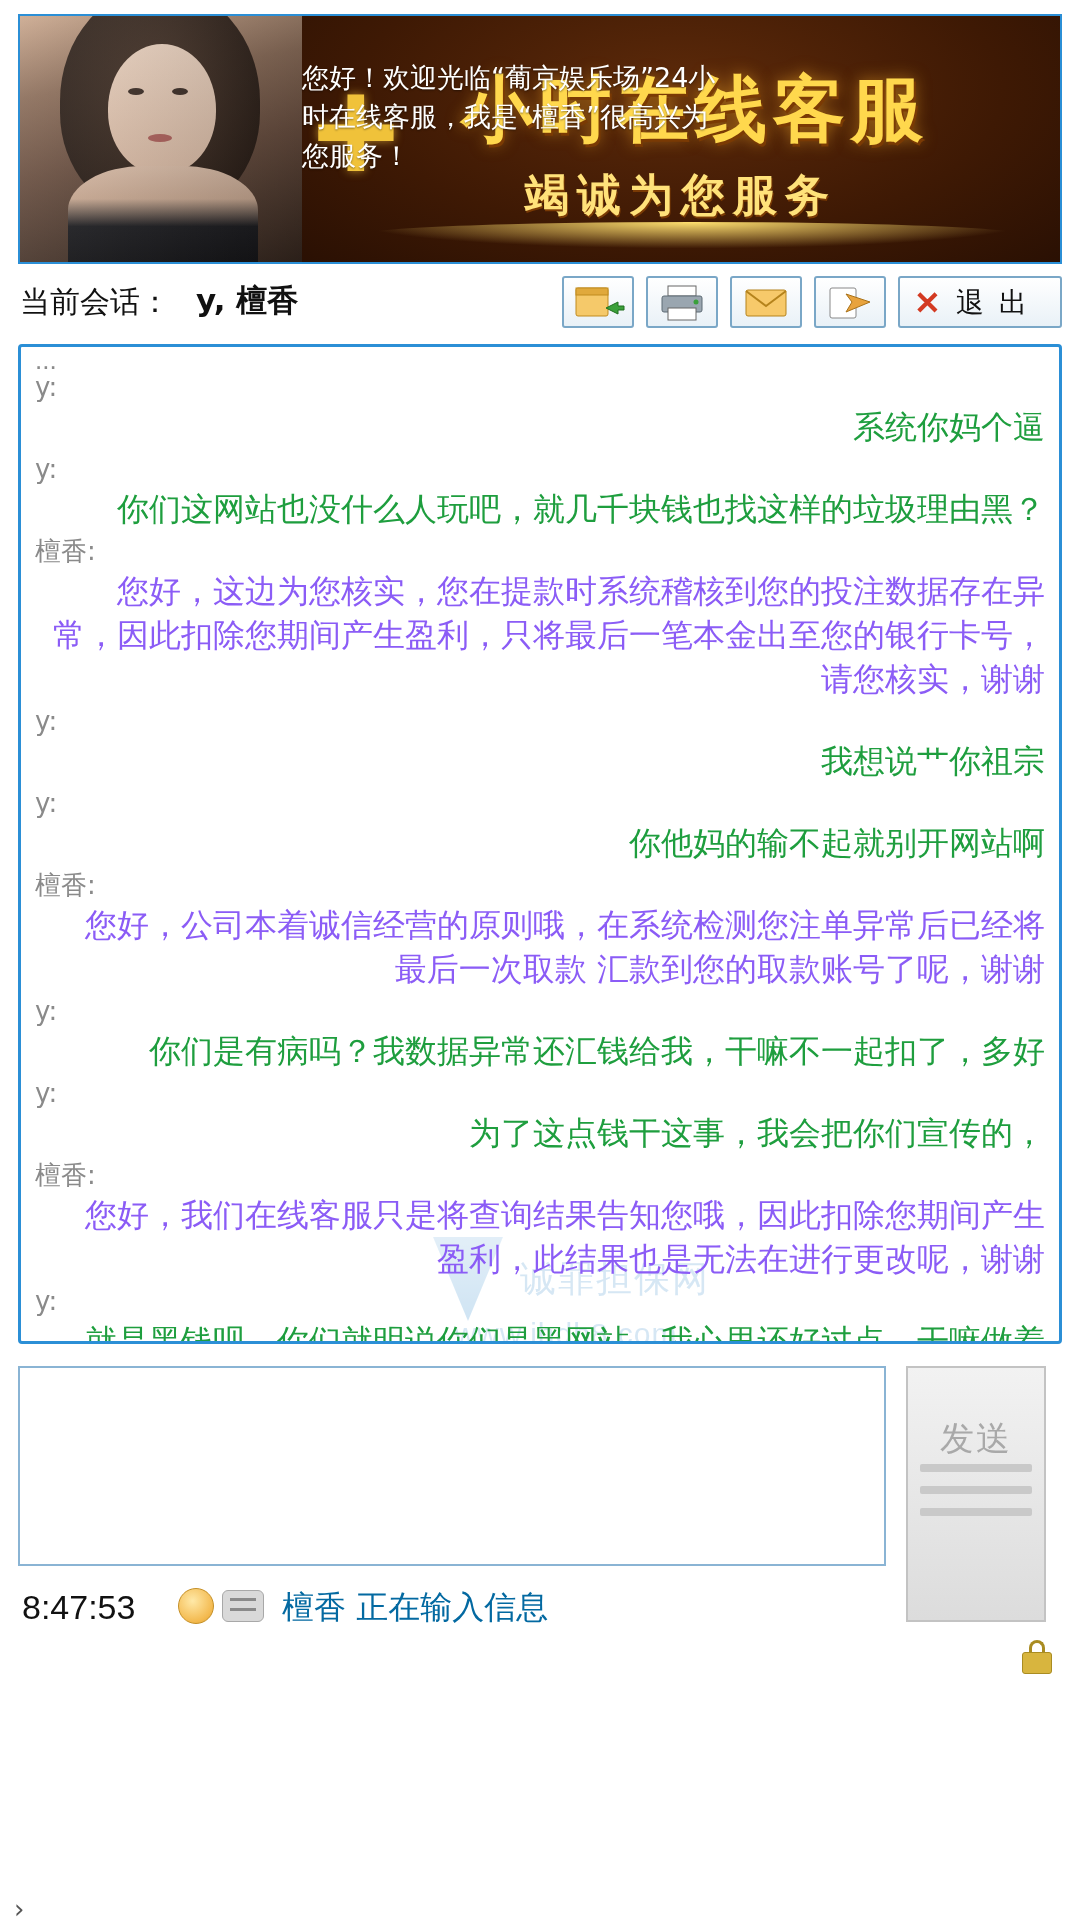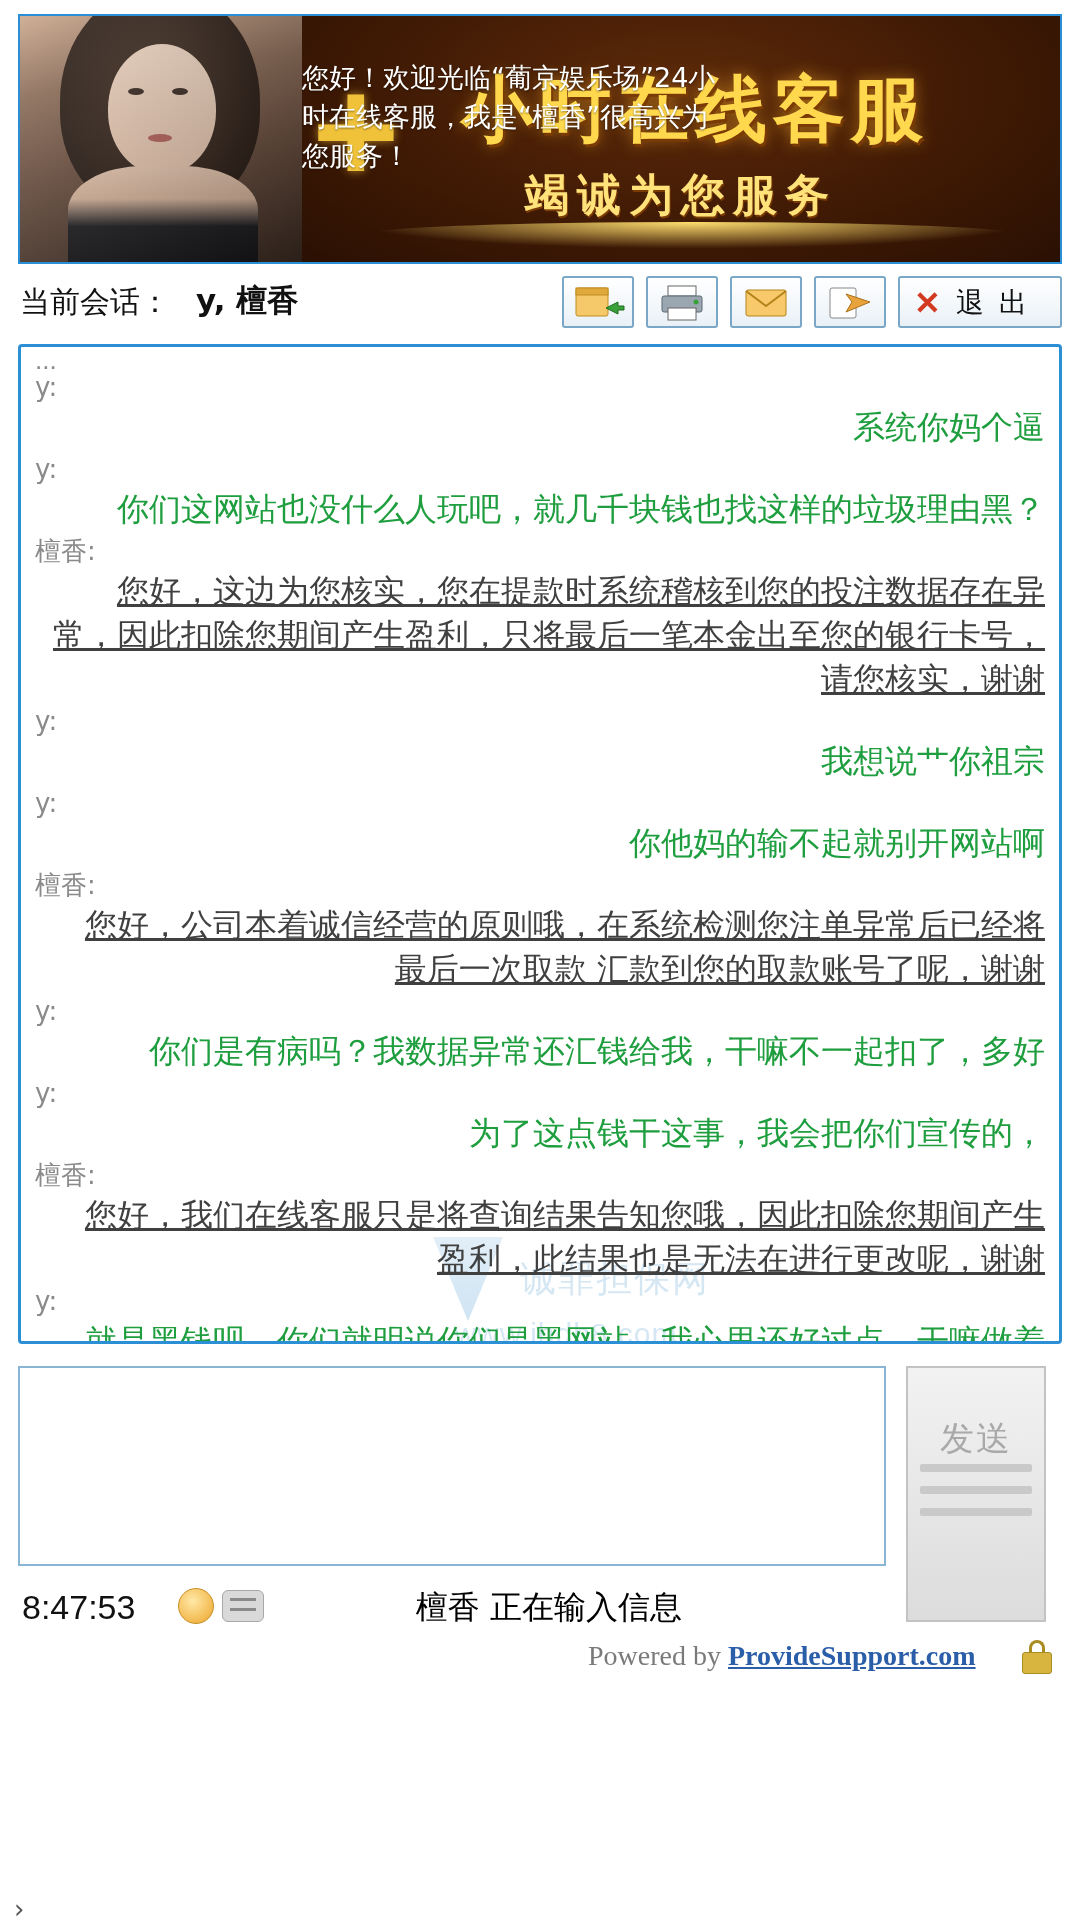--- a/index.html
+++ b/index.html
@@ -259,21 +259,21 @@
   }
   .msg-body {
     font-size: 32px;
     line-height: 44px;
     text-indent: 48px;
     font-family: "DejaVu Sans", sans-serif;
     word-break: break-all;
     text-align: right;
   }
   .msg-body.visitor { color: #1e9e3e; }
-  .msg-body.agent { color: #404040; text-decoration: underline; }
+  .msg-body.agent { color: #8b5cf6; }
   .msg-top-dots {
     font-size: 26px;
     color: #8a8a8a;
     line-height: 18px;
     height: 18px;
     overflow: hidden;
   }
 
   
   .composer {
@@ -361,23 +361,22 @@
     height: 3px;
     background: #8a8a8a;
     margin: 7px 7px 0 7px;
   }
   .typing-text {
     position: absolute;
     left: 282px; top: 4px;
     width: 400px;
     font-size: 32px;
     line-height: 46px;
-    color: #000000;
-    font-family: "DejaVu Sans", sans-serif;
-    text-align: right;
+    color: #0369a1;
+    font-family: "DejaVu Sans", sans-serif;
   }
   .powered {
     position: absolute;
     left: 588px; top: 60px;
     font-size: 28px;
     color: #7a7a7a;
     font-family: "Liberation Serif", serif;
   }
   .powered a {
     color: #2b5ea8;
@@ -554,22 +553,19 @@
 </div>
 
 <div class="status-bar">
   <div class="clock">8:47:53</div>
   <div class="smiley"></div>
   <div class="bubble-icon">
       <i></i>
       <i></i>
     </div>
   <div class="typing-text">檀香 正在输入信息</div>
-  <div class="powered">
-    <span>Powered by </span><a href="#">ProvideSupport.com</a>
-  </div>
   <div class="lock-icon">
     <div class="lock-shackle"></div>
     <div class="lock-body"></div>
   </div>
 </div>
 
 <div class="bottom-caret">›</div>
 
 </body></html>

